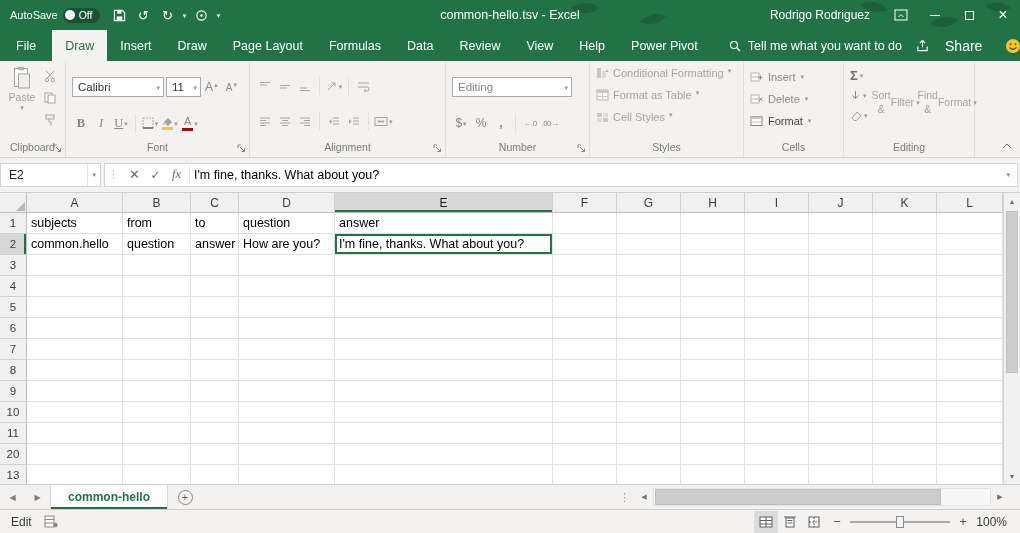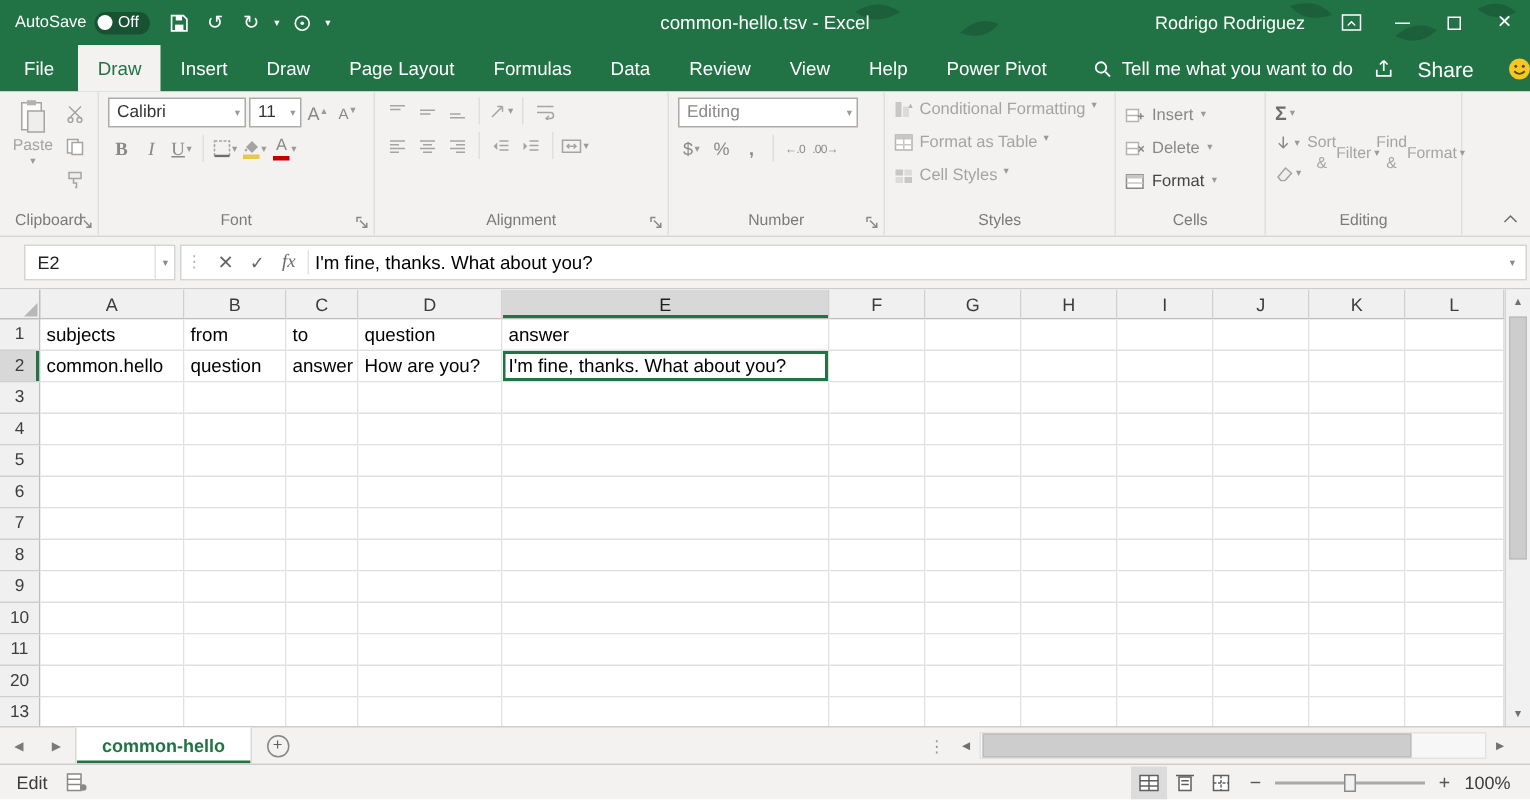--- a/index.html
+++ b/index.html
@@ -33,21 +33,21 @@
   .share { display:flex; align-items:center; gap:16px; padding:0 14px; font-size:14px; }
   .feedback { display:flex; align-items:center; padding:0 9px; }
 
   
   .ribbon { height:97px; background:#f3f2f1; display:flex; border-bottom:1px solid #d8d6d4; position:relative; flex:none; }
   .rgroup { position:relative; display:flex; flex-direction:column; border-right:1px solid #e1dfdd; flex:none; }
   .rg-body { flex:1; display:flex; padding:4px 6px 0 6px; }
   .rg-label { height:17px; line-height:15px; text-align:center; font-size:10.5px; color:#7a7a7a; }
   .launcher { position:absolute; right:2px; bottom:3px; width:11px; height:11px; display:flex; align-items:center; justify-content:center; }
   .stack { display:flex; flex-direction:column; gap:5px; width:100%; }
-  .hrow { display:flex; align-items:flex-end; gap:2px; }
+  .hrow { display:flex; align-items:center; gap:2px;margin-top:12px; }
   .vstack { display:flex; flex-direction:column; gap:3px; padding-top:2px; width:100%; }
   .select { height:20px; background:#fff; border:1px solid #abaaa9; display:flex; align-items:center; justify-content:space-between; padding:0 3px 0 5px; font-size:11.5px; color:#333; }
   .rbtn { min-width:18px; height:18px; display:inline-flex; align-items:center; justify-content:center; gap:1px; }
   .caret { font-size:7px; color:#9a9a9a; line-height:1; }
   .vsep { width:1px; align-self:stretch; background:#e1dfdd; margin:0 3px; }
   .paste-btn { width:36px; display:flex; flex-direction:column; align-items:center; gap:1px; padding-top:1px; }
   .paste-btn .lbl { font-size:10.5px; color:#a6a4a2; }
   .mini-col { display:flex; flex-direction:column; gap:4px; padding:2px 0 0 3px; }
   .bi { font-family:"Liberation Serif","DejaVu Serif",serif; font-size:12.5px; color:#8a8886; }
   .bi.b { font-weight:bold; } .bi.i { font-style:italic; } .bi.u { text-decoration:underline; }
@@ -64,21 +64,21 @@
   .cells-row.dark { color:#444; }
   .edit-col { display:flex; flex-direction:column; gap:3px; padding-top:2px; margin-right:4px; }
   .erow { display:flex; align-items:center; gap:2px; height:17px; }
   .sigma { font-size:13px; font-weight:bold; color:#6d6d6d; }
   .bigv { width:46px; display:flex; flex-direction:row; align-items:center; font-size:10.5px; color:#a6a4a2; line-height:1.3; padding-top:1px; text-align:center; }
   .bigv .l2 { display:flex; align-items:center; gap:2px; }
   .collapse-btn { position:absolute; right:5px; bottom:4px; width:16px; height:14px; display:flex; align-items:center; justify-content:center; }
 
   
   .formula-row { height:34px; background:#f3f2f1; display:flex; align-items:center; padding:3px 2px 4px 0; flex:none; }
-  .namebox { width:101px; height:24px; margin-left:16px; background:#fff; border:1px solid #d6d4d2; display:flex; align-items:center; font-size:12px; color:#222; }
+  .namebox { width:101px; height:24px; margin-left:0; background:#fff; border:1px solid #d6d4d2; display:flex; align-items:center; font-size:12px; color:#222; }
   .namebox .val { flex:1; padding-left:8px; }
   .nb-caret { border-left:1px solid #e4e2e0; align-self:stretch; display:flex; align-items:center; padding:0 4px; font-size:7px; color:#8a8886; }
   .fb-white { flex:1; height:24px; margin-left:3px; background:#fff; border:1px solid #d6d4d2; display:flex; align-items:center; }
   .fb-dots { color:#b8b6b4; padding:0 5px 0 3px; font-size:11px; }
   .fxb { width:21px; text-align:center; color:#696969; }
   .fxb.cancel { font-size:13px; }
   .fxb.check { font-size:12px; }
   .fxb.fx { font-family:"Liberation Serif","DejaVu Serif",serif; font-style:italic; font-size:12.5px; }
   .fx-sep { width:1px; height:16px; background:#e4e2e0; margin:0 4px 0 2px; }
   .formula-text { flex:1; font-size:12.5px; color:#000; white-space:nowrap; overflow:hidden; }

